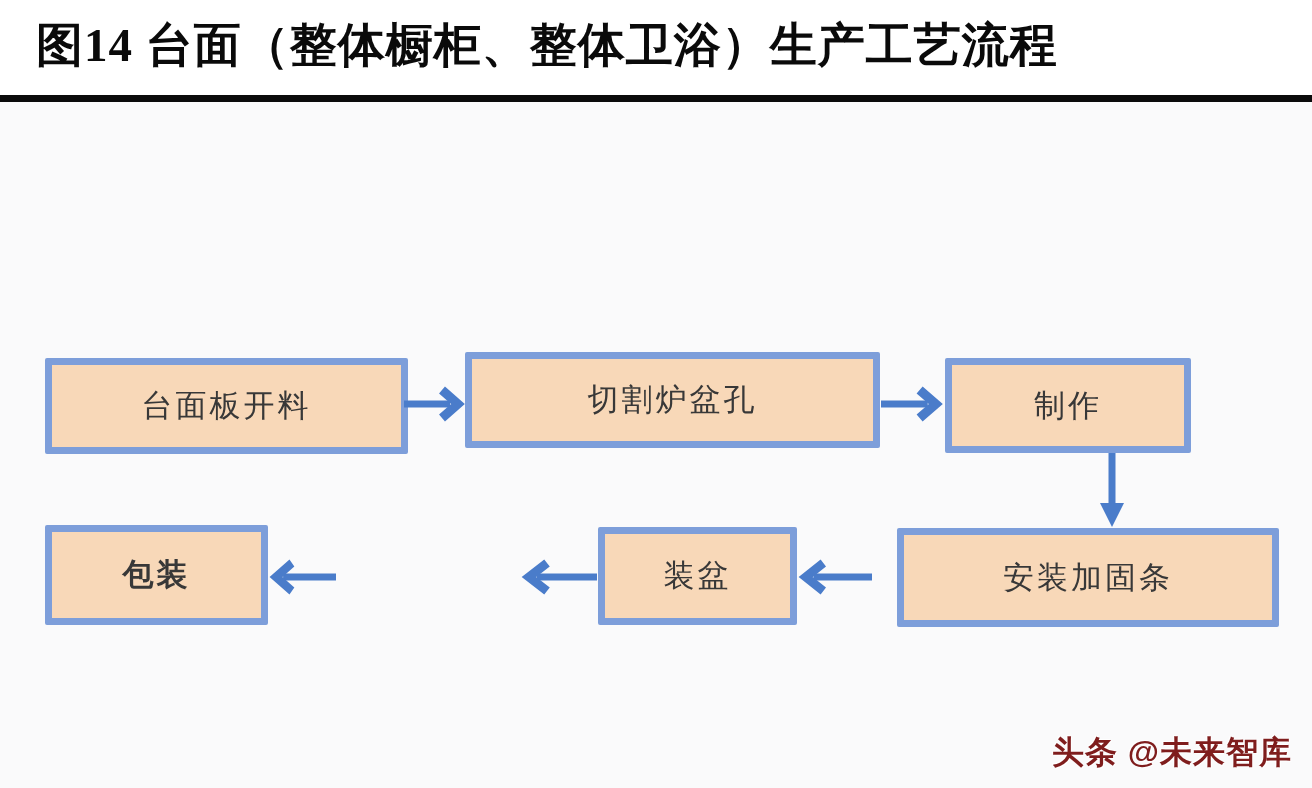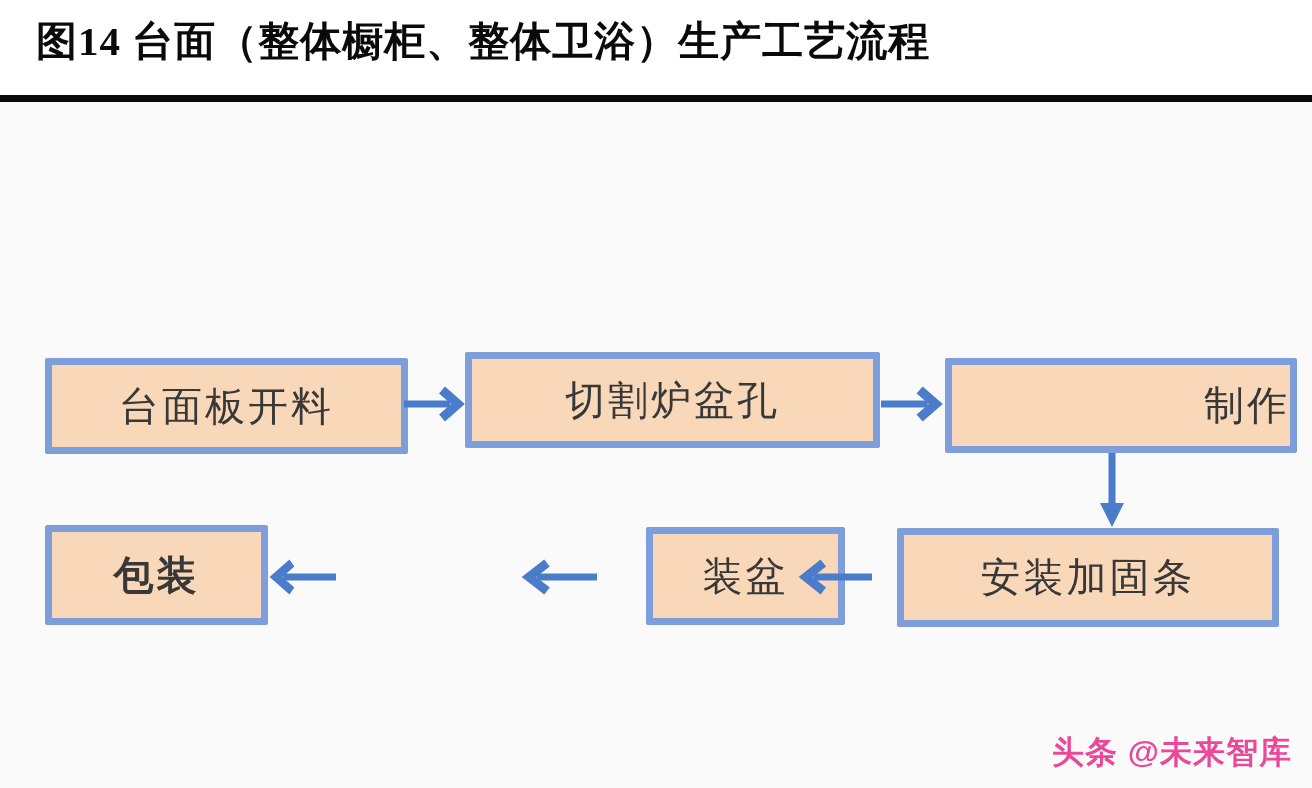--- a/index.html
+++ b/index.html
@@ -11,21 +11,21 @@
   }
   .page {
     position: relative;
     width: 1312px; height: 788px;
     background: #ffffff;
   }
   .figure-title {
     position: absolute;
     left: 36px; top: 14px;
     font-family: "Liberation Serif", serif;
-    font-size: 41px;
+    font-size: 47px;
     font-weight: 700;
     color: #0a0a0a;
     letter-spacing: 1px;
     white-space: nowrap;
   }
   .title-divider {
     position: absolute;
     left: 0; top: 95px;
     width: 1312px; height: 7px;
     background: #0b0b0b;
@@ -39,47 +39,47 @@
   .flow-node {
     position: absolute;
     box-sizing: border-box;
     background: #f8d8b8;
     border: 7px solid #7d9eda;
     border-radius: 2px;
     display: flex;
     align-items: center;
     justify-content: center;
     font-family: "Liberation Serif", serif;
-    font-size: 40px;
+    font-size: 31px;
     color: #383838;
     letter-spacing: 3px;
     white-space: nowrap;
   }
   
   .n0 { left: 45px;  top: 358px; width: 363px; height: 96px; }
   .n1 { left: 465px; top: 352px; width: 415px; height: 96px; }
-  .n2 { left: 945px; top: 358px; width: 352px; height: 95px; justify-content: flex-end; }
+  .n2 { left: 945px; top: 358px; width: 246px; height: 95px; }
   .n3 { left: 873px; top: 528px; width: 382px; height: 99px; margin-left: 24px; }
-  .n4 { left: 598px; top: 527px; width: 199px; height: 98px; margin-left: 48px; }
+  .n4 { left: 598px; top: 527px; width: 199px; height: 98px; }
   .n5 { left: 337px; top: 525px; width: 183px; height: 100px; }
   .n6 { left: 45px;  top: 525px; width: 223px; height: 100px; font-weight: bold; }
   .arrow { position: absolute; }
   .a0 { left: 404px; top: 384px; width: 62px; height: 40px; }
   .a1 { left: 881px; top: 384px; width: 63px; height: 40px; }
   .a2 { left: 1097px; top: 453px; width: 30px; height: 76px; }
   .a3 { left: 798px; top: 557px; width: 74px; height: 40px; }
   .a4 { left: 521px; top: 557px; width: 76px; height: 40px; }
   .a5 { left: 269px; top: 557px; width: 67px; height: 40px; }
   .watermark {
     position: absolute;
     right: 20px; top: 731px;
     font-family: "Liberation Sans", sans-serif;
     font-size: 32px;
     font-weight: 600;
-    color: #ec4899;
+    color: #7f1d1d;
     letter-spacing: 1px;
     text-shadow: 1px 1px 0 rgba(255,255,255,0.95), -1px -1px 0 rgba(255,255,255,0.95);
     white-space: nowrap;
   }
 </style>
 </head>
 <body>
 
 <div class="page">
 

